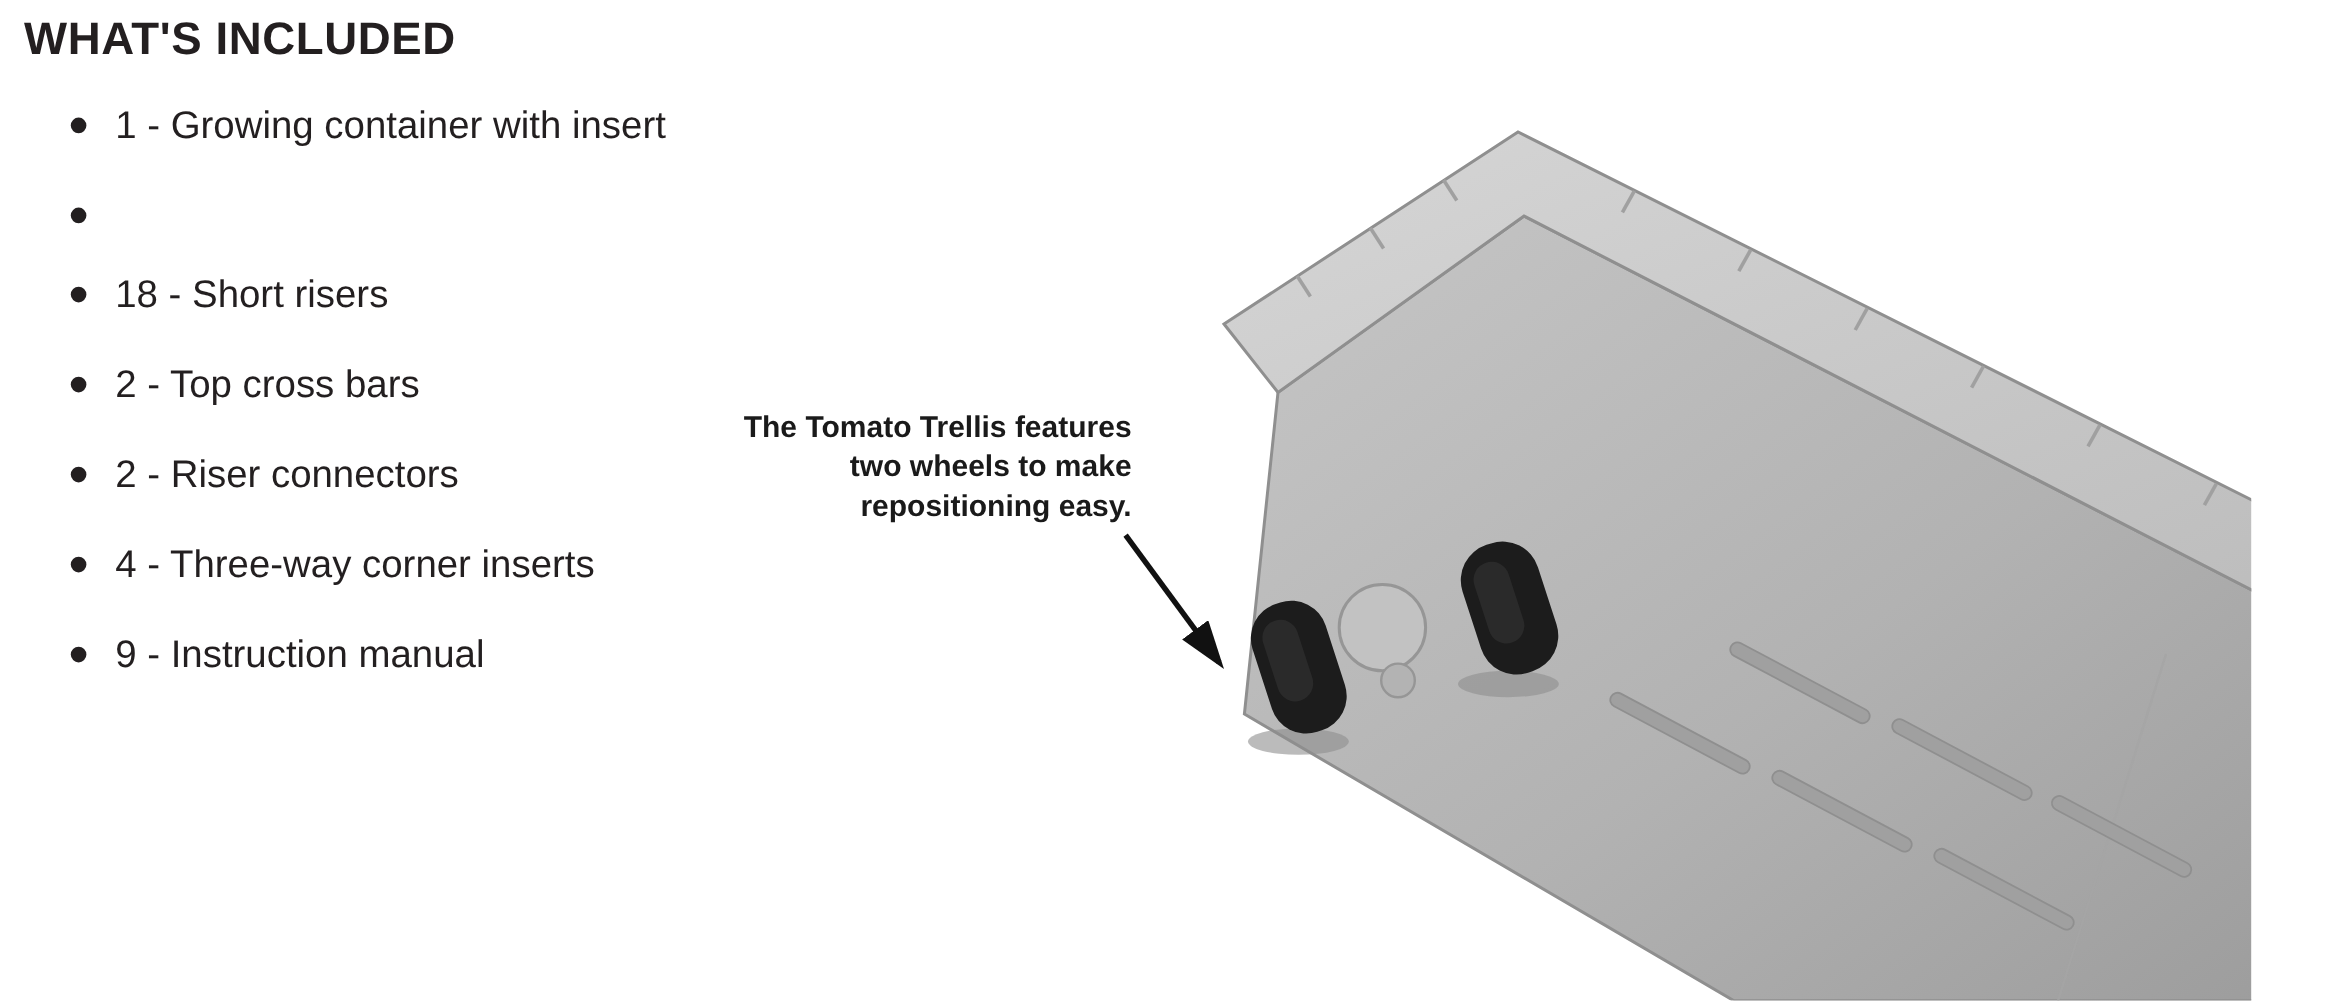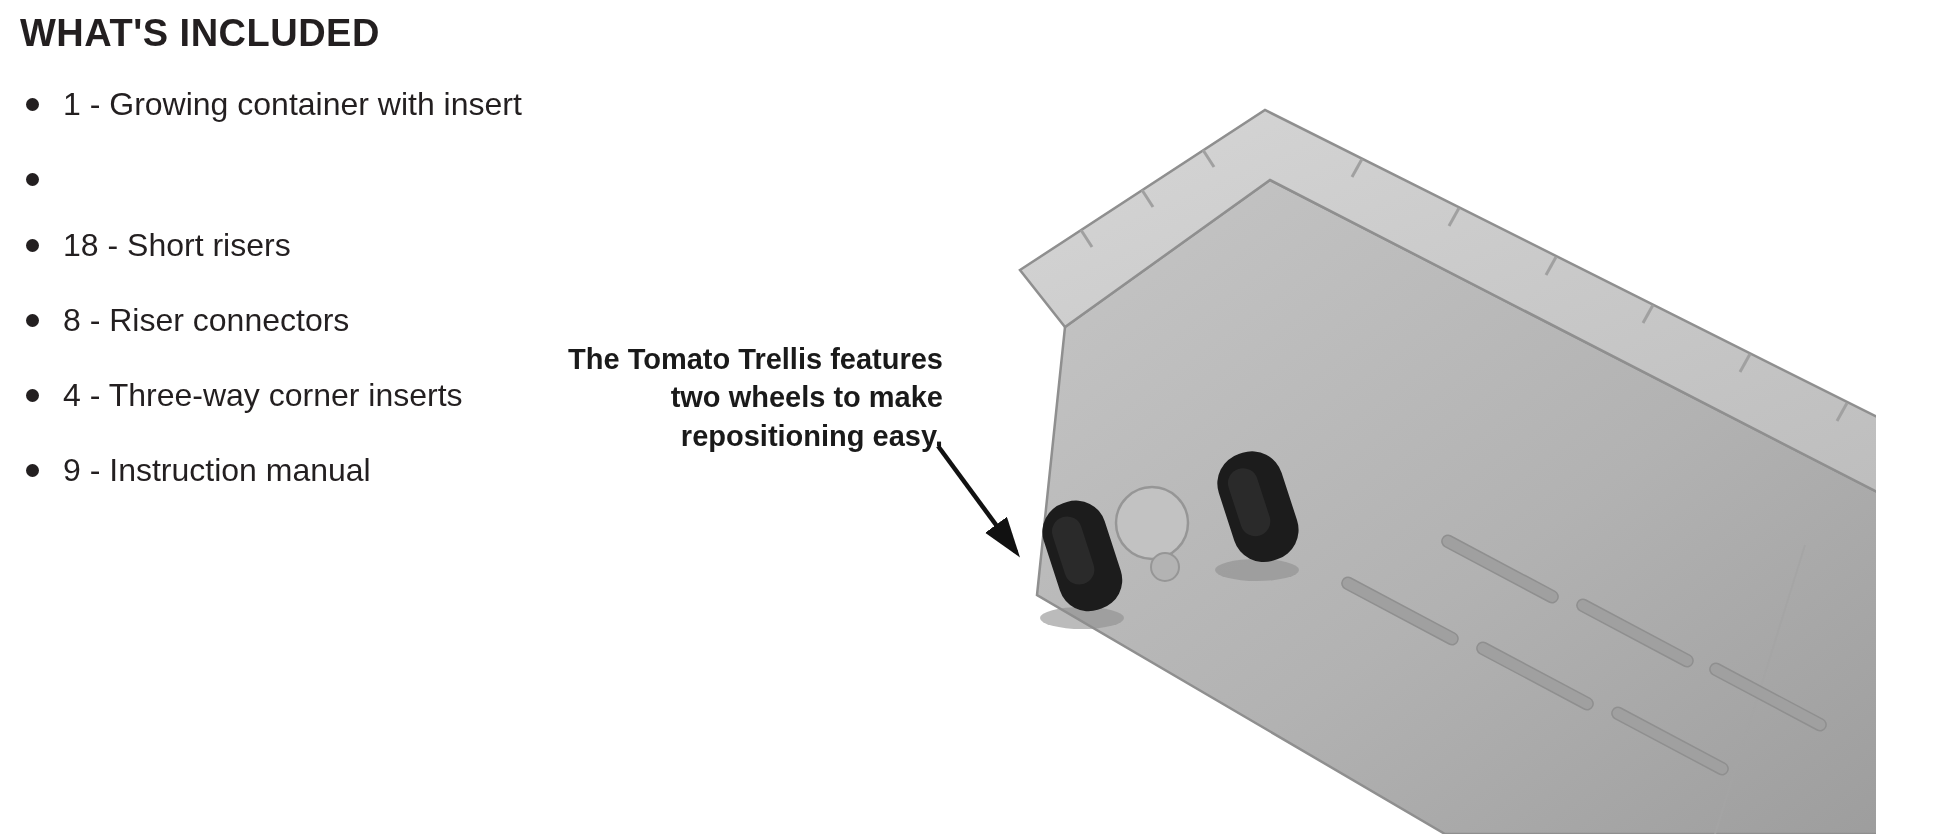--- a/index.html
+++ b/index.html
@@ -20,21 +20,21 @@
     position: absolute;
     left: 20px;
     top: 12px;
     font-size: 38px;
     font-weight: 700;
     letter-spacing: 0.5px;
     color: #231f20;
   }
   .included-list {
     position: absolute;
-    left: 26px;
+    left: 59px;
     top: 88px;
     margin: 0;
     padding: 0;
     list-style: none;
   }
   .included-list li {
     display: flex;
     align-items: flex-start;
     margin: 0 0 43px 0;
     font-size: 32px;
@@ -49,21 +49,21 @@
     margin: 10px 24px 0 0;
     flex: 0 0 auto;
   }
   .callout {
     position: absolute;
     left: 555px;
     top: 340px;
     width: 388px;
     text-align: right;
     font-weight: 700;
-    font-size: 29px;
+    font-size: 25px;
     line-height: 1.32;
     color: #1a1a1a;
   }
   .arrow-svg {
     position: absolute;
     left: 900px;
     top: 430px;
     width: 180px;
     height: 180px;
     z-index: 3;
@@ -91,21 +91,25 @@
     </li>
     <li>
       <span class="bullet"></span>
     </li>
     <li>
       <span class="bullet"></span>
       <span>18 - Short risers</span>
     </li>
     <li>
       <span class="bullet"></span>
-      <span>8 - Riser connectors</span>
+      <span>2 - Top cross bars</span>
+    </li>
+    <li>
+      <span class="bullet"></span>
+      <span>2 - Riser connectors</span>
     </li>
     <li>
       <span class="bullet"></span>
       <span>4 - Three-way corner inserts</span>
     </li>
     <li>
       <span class="bullet"></span>
       <span>9 - Instruction manual</span>
     </li>
   </ul>

